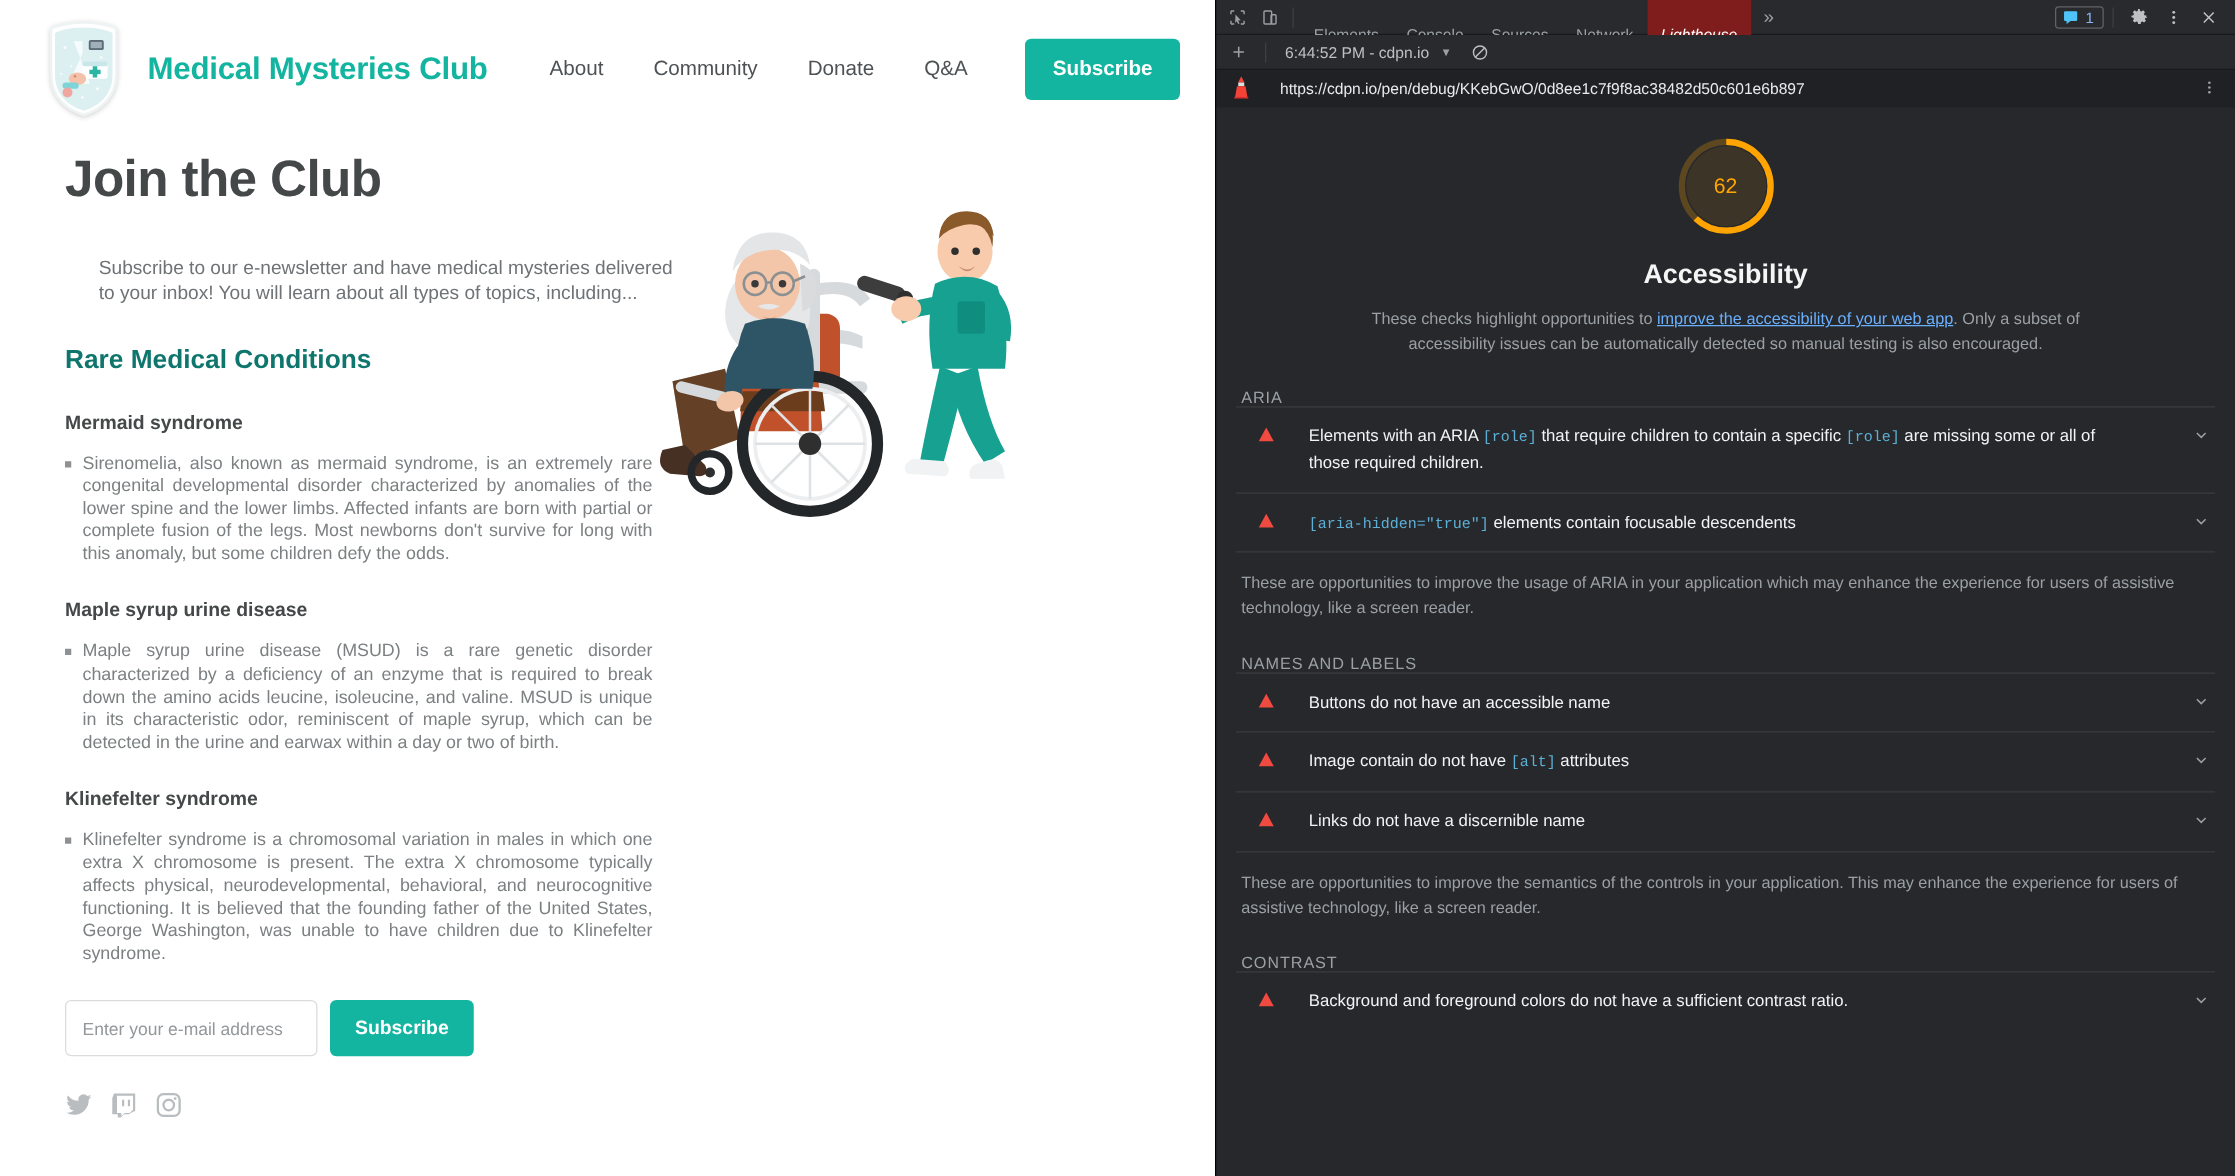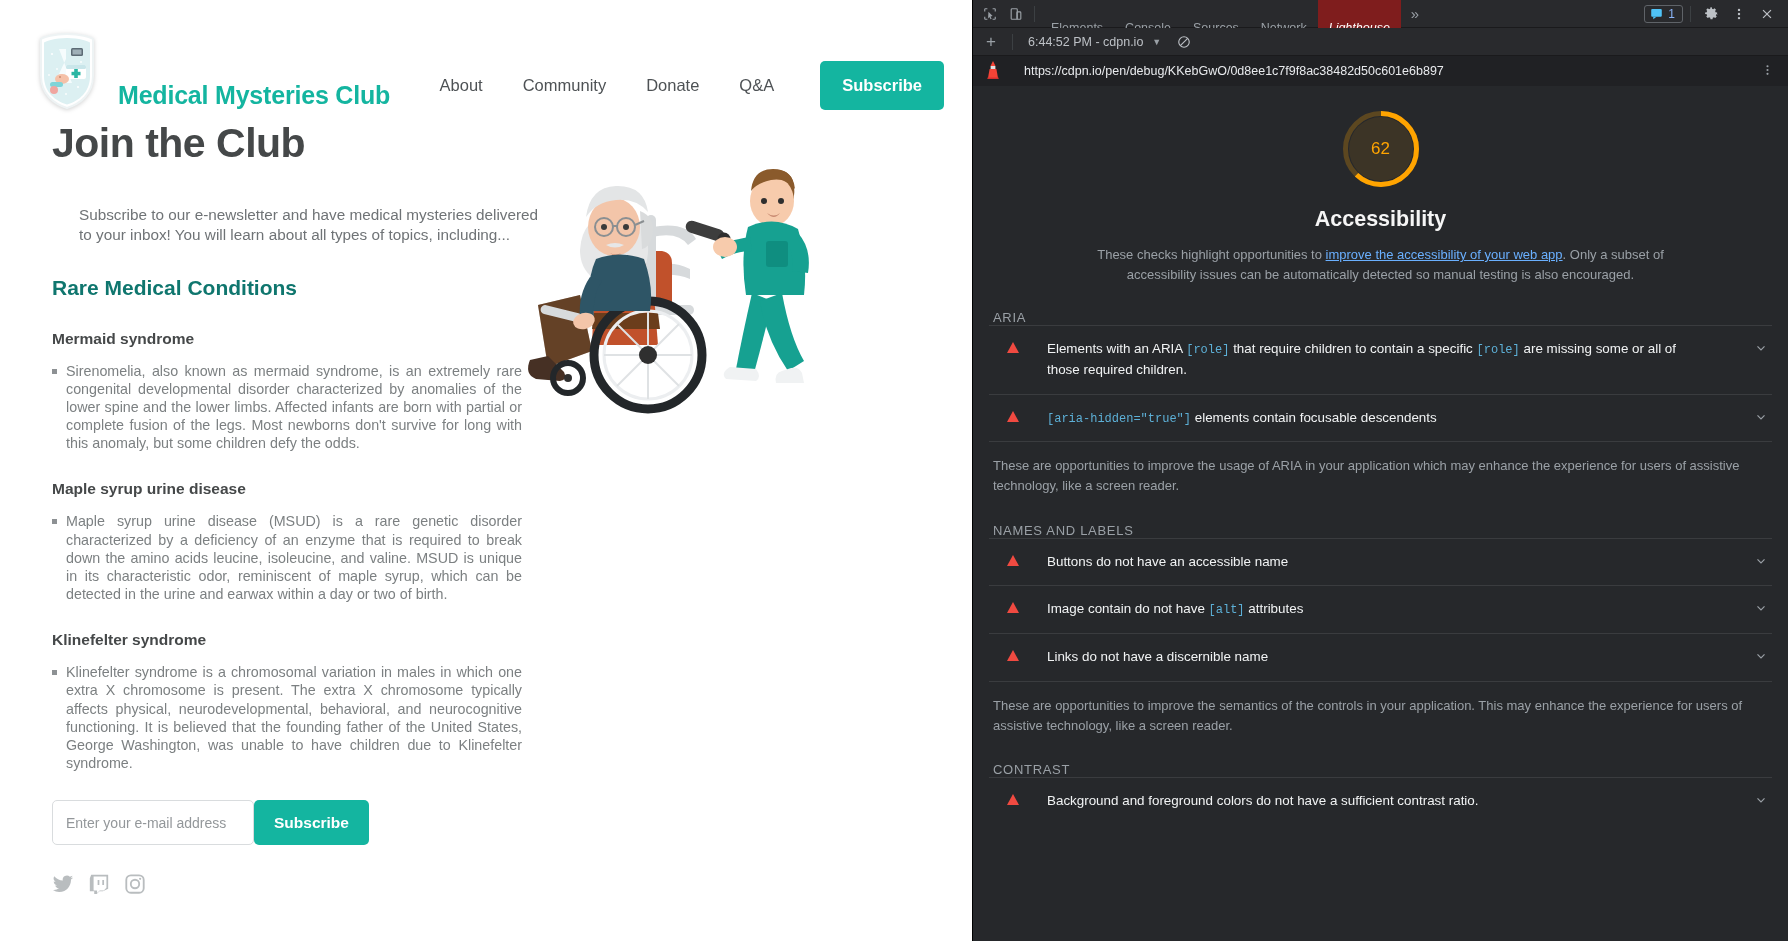--- a/index.html
+++ b/index.html
@@ -15,21 +15,21 @@
     width: 972px;
     height: 941px;
     background: #fff;
     position: relative;
     overflow: hidden;
   }
 
   .site-header {
     height: 110px;
     display: flex;
-    align-items: flex-end;
+    align-items: center;
     padding: 0 28px 0 36px;
     position: relative;
   }
   .logo-shield {
     width: 62px; height: 78px;
     flex: 0 0 auto;
     position: relative;
     filter: drop-shadow(0 1px 2px rgba(0,0,0,.18));
   }
   .brand-title {
@@ -112,21 +112,21 @@
     content: "";
     position: absolute;
     left: 0; top: 7px;
     width: 5px; height: 5px;
     background: #8d9194;
   }
 
   .subscribe-form {
     display: flex;
     align-items: center;
-    gap: 0;
+    gap: 10px;
     margin-top: 22px;
   }
   .email-input {
     width: 202px;
     height: 45px;
     border: 1px solid #d9dcde;
     border-radius: 5px;
     padding: 0 13px;
     font-size: 14px;
     color: #6f7376;

